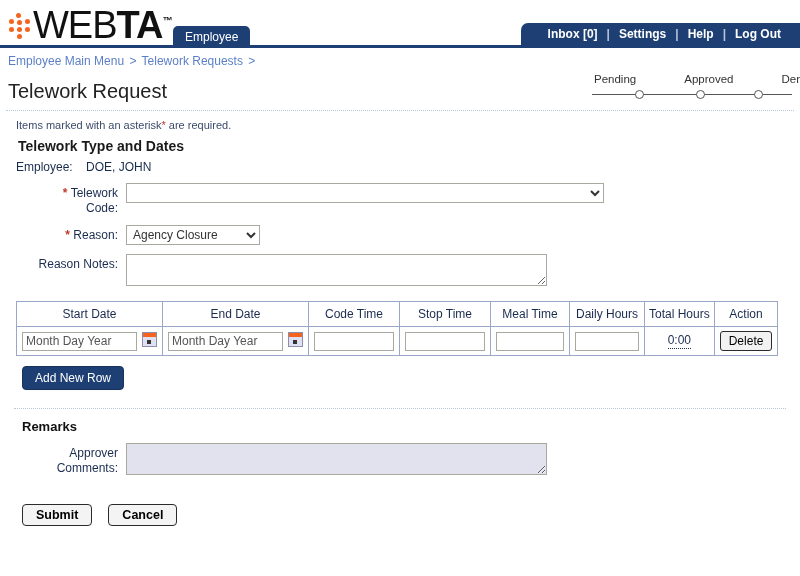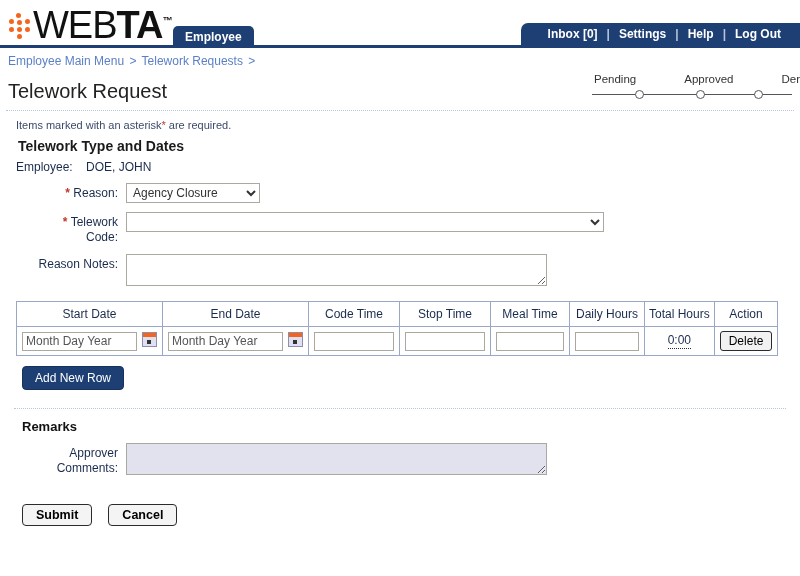--- a/index.html
+++ b/index.html
@@ -66,21 +66,21 @@
     font-weight: bold;
     letter-spacing: 0;
   }
 
   .role-tab {
     position: absolute;
     left: 173px; top: 26px;
     height: 20px;
     background: #1d3f73;
     color: #fff;
-    font-weight: bold;
+    font-weight: normal;
     font-size: 12px;
     padding: 3px 12px 0 12px;
     border-radius: 5px 5px 0 0;
     line-height: 16px;
   }
 
   .topnav {
     position: absolute;
     right: 0; top: 23px;
     height: 22px;
@@ -435,39 +435,39 @@
 
   <div class="employee-line">
     <span>Employee:</span>
     <span class="emp-name">DOE, JOHN</span>
   </div>
 
   
   <div class="field-row">
     <div class="field-label">
       <span class="ast">*</span>
+      <span>Telework</span><br>
+      <span>Code:</span>
+    </div>
+    <div class="field-ctl">
+      <select class="wide-code">
+        <option></option>
+      </select>
+    </div>
+  </div>
+
+  
+  <div class="field-row">
+    <div class="field-label">
+      <span class="ast">*</span>
       <span>Reason:</span>
     </div>
     <div class="field-ctl">
       <select class="reason-sel">
         <option>Agency Closure</option>
-      </select>
-    </div>
-  </div>
-
-  
-  <div class="field-row">
-    <div class="field-label">
-      <span class="ast">*</span>
-      <span>Telework</span><br>
-      <span>Code:</span>
-    </div>
-    <div class="field-ctl">
-      <select class="wide-code">
-        <option></option>
       </select>
     </div>
   </div>
 
   
   <div class="field-row">
     <div class="field-label">Reason Notes:</div>
     <div class="field-ctl">
       <textarea class="reason-notes" placeholder="" style=""></textarea>
     </div>

